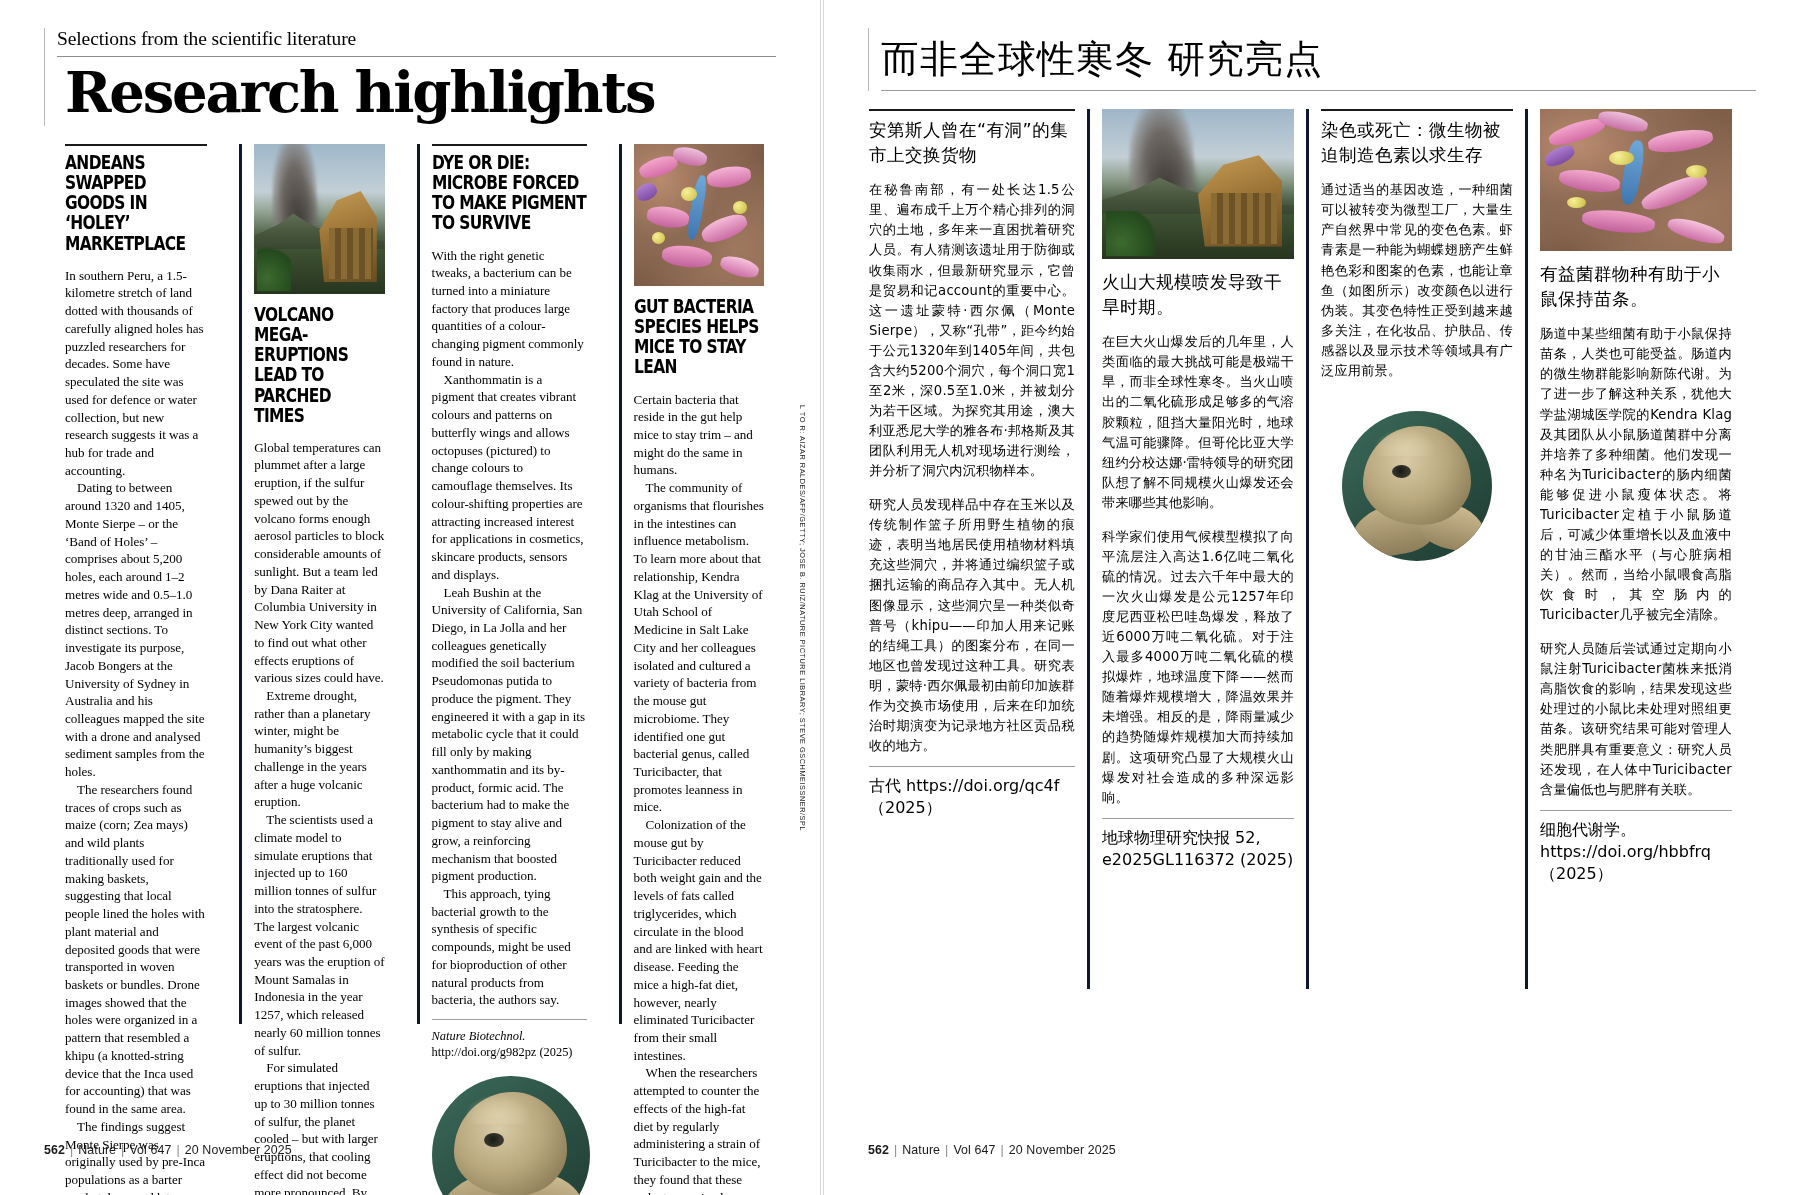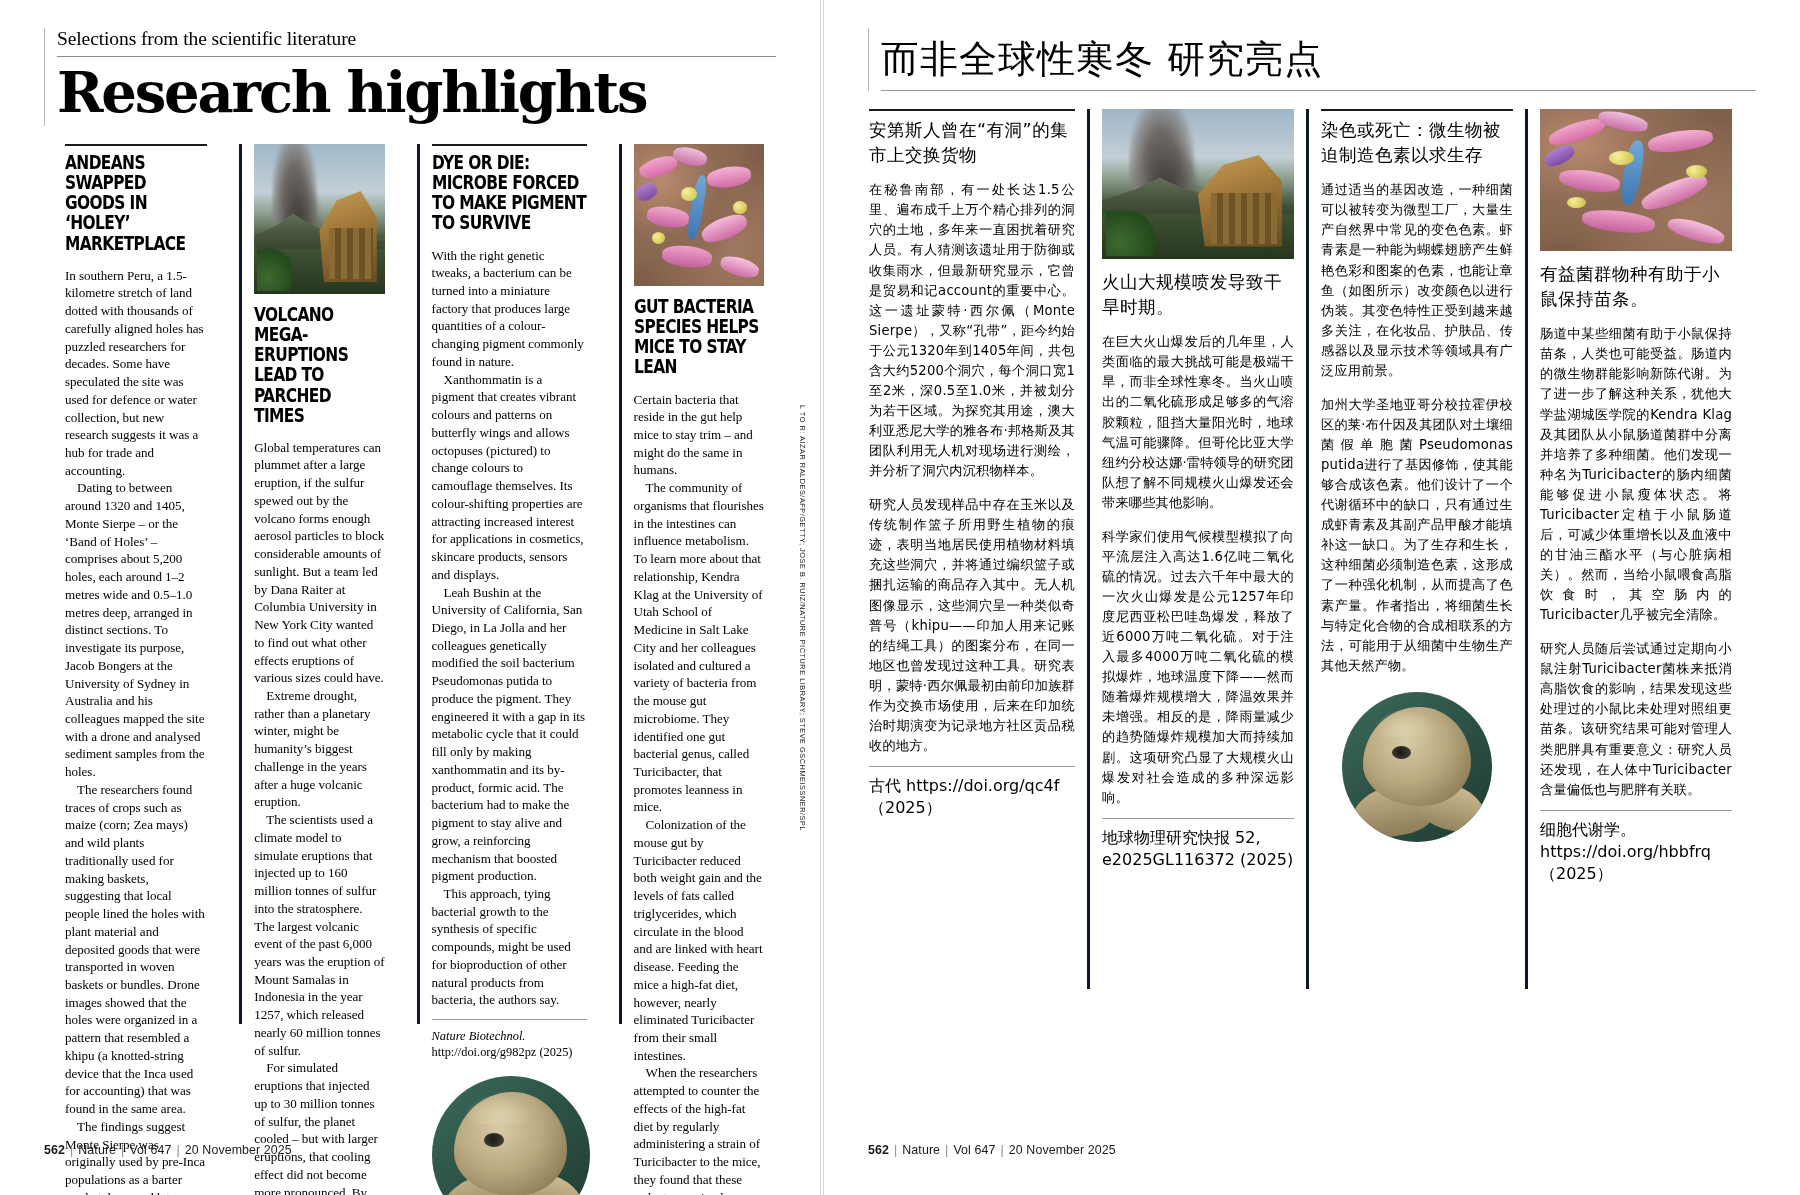--- a/index.html
+++ b/index.html
@@ -41,21 +41,21 @@
     padding-bottom: 7px;
     line-height: 1.1;
   }
   .rule-thin { border-top: 1.5px solid #8c8c8c; }
   .bigtitle {
     font-family: "DejaVu Serif", serif;
     font-weight: bold;
     font-size: 56px;
     line-height: 1.05;
     letter-spacing: -2.2px;
-    margin: 6px 0 0 0;
+    margin: 6px 0 0 8px;
     padding-bottom: 4px;
   }
   .masthead-cn .cn-kicker {
     font-family: "DejaVu Sans", sans-serif;
     font-size: 38px;
     letter-spacing: 1px;
     line-height: 1.25;
     padding-top: 8px;
   }
   .masthead-cn .rule-under {
@@ -384,21 +384,20 @@
         <div class="gap"></div>
         <p class="body-cn">科学家们使用气候模型模拟了向平流层注入高达1.6亿吨二氧化硫的情况。过去六千年中最大的一次火山爆发是公元1257年印度尼西亚松巴哇岛爆发，释放了近6000万吨二氧化硫。对于注入最多4000万吨二氧化硫的模拟爆炸，地球温度下降——然而随着爆炸规模增大，降温效果并未增强。相反的是，降雨量减少的趋势随爆炸规模加大而持续加剧。这项研究凸显了大规模火山爆发对社会造成的多种深远影响。</p>
         <div class="cite-cn">地球物理研究快报 52, e2025GL116372 (2025)</div>
       </div>
 
       <div class="col">
         <div class="hl-rule"></div>
         <h2 class="head head-cn">染色或死亡：微生物被迫制造色素以求生存</h2>
         <p class="body-cn">通过适当的基因改造，一种细菌可以被转变为微型工厂，大量生产自然界中常见的变色色素。虾青素是一种能为蝴蝶翅膀产生鲜艳色彩和图案的色素，也能让章鱼（如图所示）改变颜色以进行伪装。其变色特性正受到越来越多关注，在化妆品、护肤品、传感器以及显示技术等领域具有广泛应用前景。</p>
         <div class="gap"></div>
-        <p class="body-cn">加州大学圣地亚哥分校拉霍伊校区的莱·布什因及其团队对土壤细菌假单胞菌Pseudomonas putida进行了基因修饰，使其能够合成该色素。他们设计了一个代谢循环中的缺口，只有通过生成虾青素及其副产品甲酸才能填补这一缺口。为了生存和生长，这种细菌必须制造色素，这形成了一种强化机制，从而提高了色素产量。作者指出，将细菌生长与特定化合物的合成相联系的方法，可能用于从细菌中生物生产其他天然产物。</p>
         <div class="octo octo-cn">
           <div class="o-bg"></div>
           <div class="o-arm1"></div>
           <div class="o-arm2"></div>
           <div class="o-body"></div>
           <div class="o-spk"></div>
           <div class="o-eye"></div>
         </div>
       </div>
 

